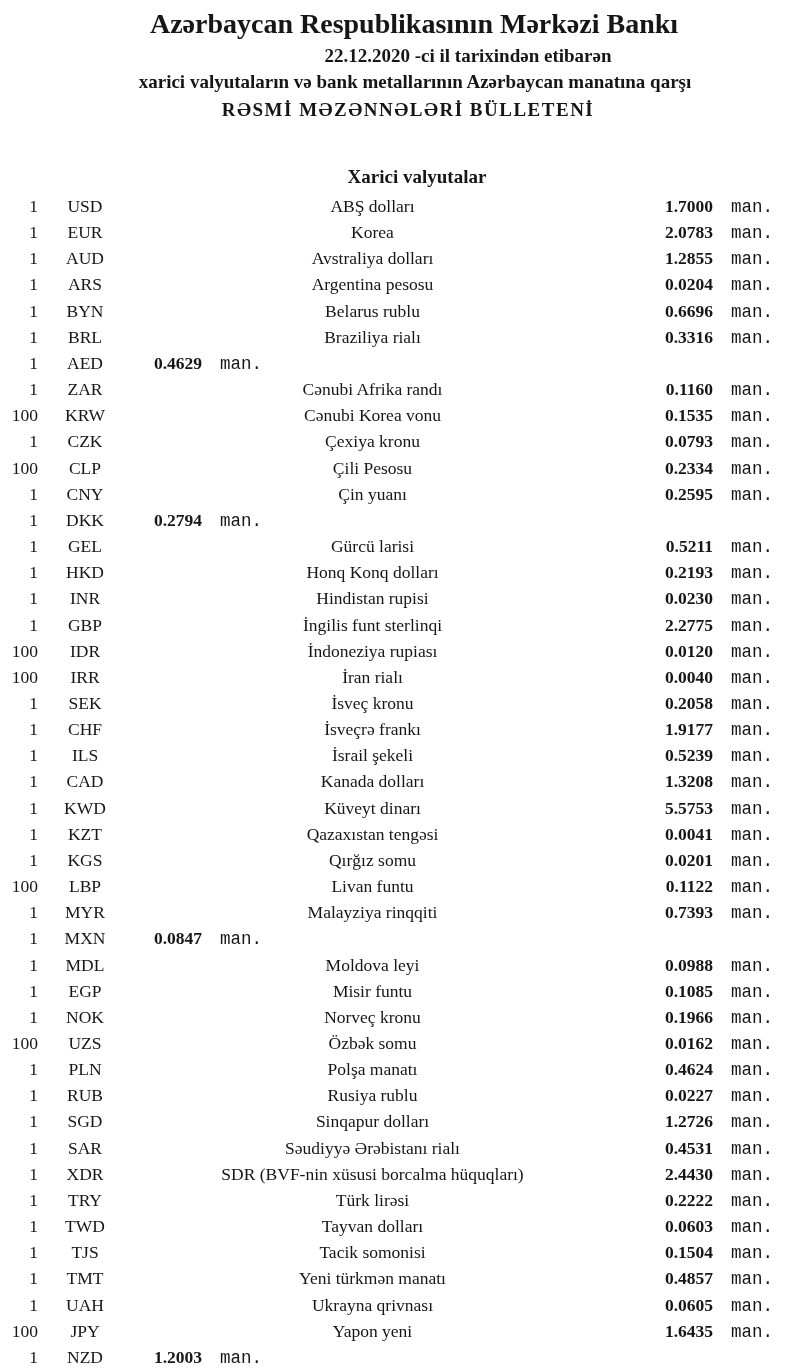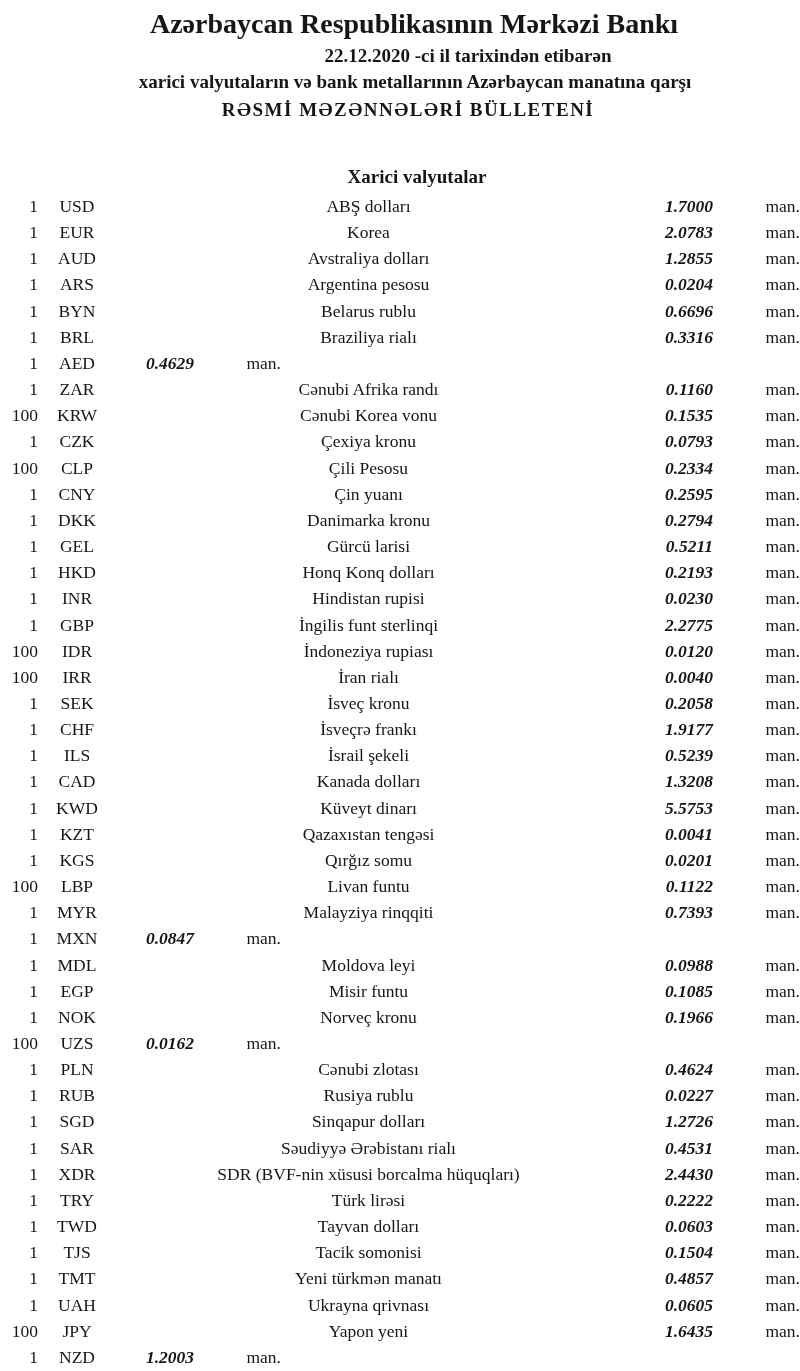--- a/index.html
+++ b/index.html
@@ -30,24 +30,24 @@
   #rows { position: absolute; top: 193px; left: 0; width: 800px; }
   .row {
     display: flex;
     align-items: baseline;
     height: 26.17px;
     line-height: 26.17px;
     font-size: 17.5px;
     white-space: nowrap;
   }
   .qty  { flex: 0 0 38px;  text-align: right; }
-  .code { flex: 0 0 54px;  margin-left: 12px; text-align: center; }
+  .code { flex: 0 0 54px;  margin-left: 20px; text-align: center; }
   .name { flex: 1 1 auto;  margin-left: 10px; text-align: center; overflow: hidden; }
-  .rate { flex: 0 0 90px;  text-align: right; font-weight: bold; font-style: italic; }
-  .unit { flex: 0 0 87px;  padding-left: 18px; text-align: right; }
+  .rate { flex: 0 0 90px;  text-align: right; font-weight: bold; }
+  .unit { flex: 0 0 87px;  padding-left: 18px; text-align: left; font-family: Liberation Mono, monospace; }
 </style>
 </head>
 <body>
 
 <div class="hline" id="doc-title">Azərbaycan Respublikasının Mərkəzi Bankı</div>
 
 <div class="hline" id="doc-date">22.12.2020 -ci il tarixindən etibarən</div>
 
 <div class="hline" id="doc-sub1">xarici valyutaların və bank metallarının Azərbaycan manatına qarşı</div>
 
@@ -147,21 +147,20 @@
     <span class="qty">1</span>
     <span class="code">CNY</span>
     <span class="name">Çin yuanı</span>
     <span class="rate">0.2595</span>
     <span class="unit">man.</span>
   </div>
 
   <div class="row">
     <span class="qty">1</span>
     <span class="code">DKK</span>
-    <span class="name">Danimarka kronu</span>
     <span class="rate">0.2794</span>
     <span class="unit">man.</span>
   </div>
 
   <div class="row">
     <span class="qty">1</span>
     <span class="code">GEL</span>
     <span class="name">Gürcü larisi</span>
     <span class="rate">0.5211</span>
     <span class="unit">man.</span>
@@ -306,28 +305,29 @@
     <span class="qty">1</span>
     <span class="code">NOK</span>
     <span class="name">Norveç kronu</span>
     <span class="rate">0.1966</span>
     <span class="unit">man.</span>
   </div>
 
   <div class="row">
     <span class="qty">100</span>
     <span class="code">UZS</span>
+    <span class="name">Özbək somu</span>
     <span class="rate">0.0162</span>
     <span class="unit">man.</span>
   </div>
 
   <div class="row">
     <span class="qty">1</span>
     <span class="code">PLN</span>
-    <span class="name">Cənubi zlotası</span>
+    <span class="name">Polşa manatı</span>
     <span class="rate">0.4624</span>
     <span class="unit">man.</span>
   </div>
 
   <div class="row">
     <span class="qty">1</span>
     <span class="code">RUB</span>
     <span class="name">Rusiya rublu</span>
     <span class="rate">0.0227</span>
     <span class="unit">man.</span>

